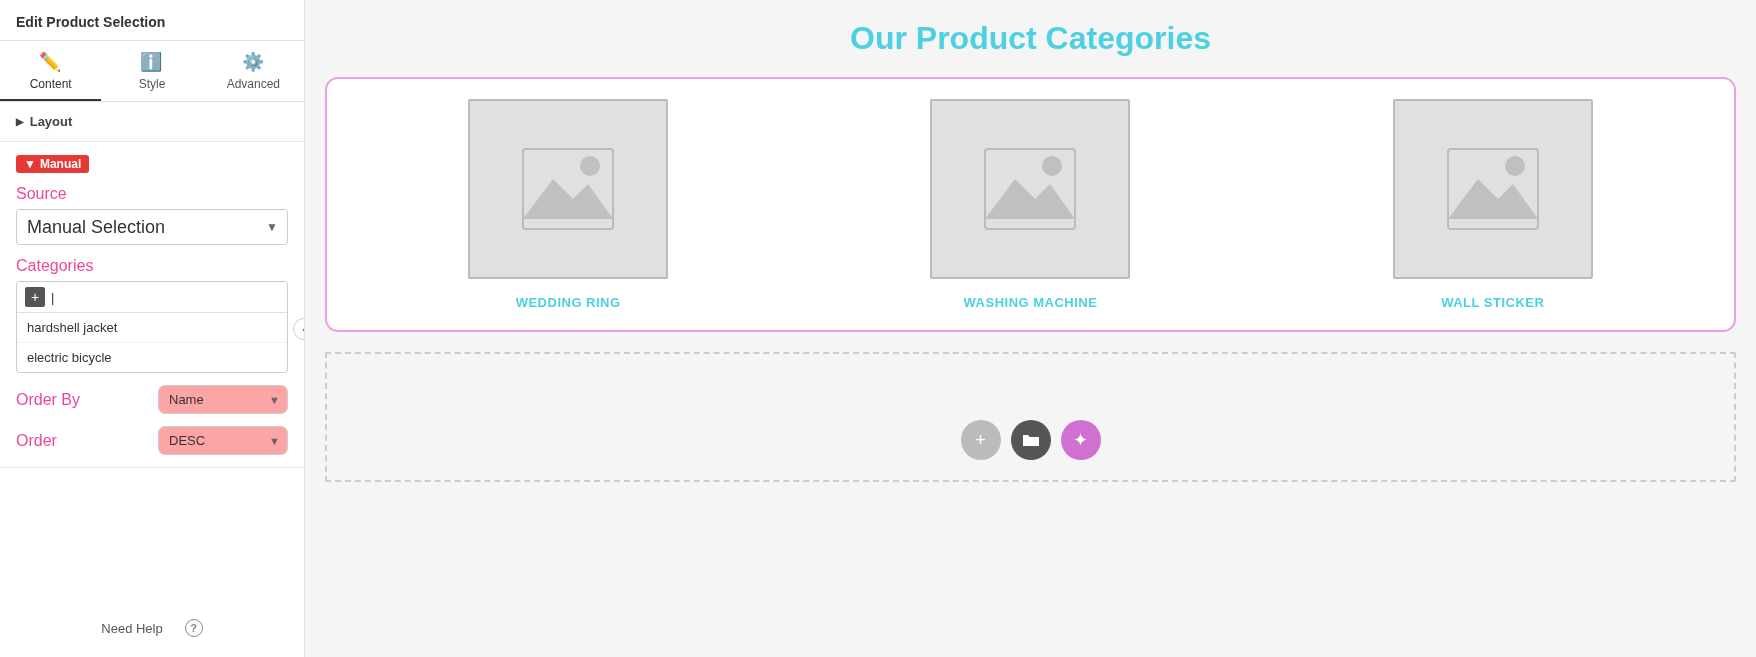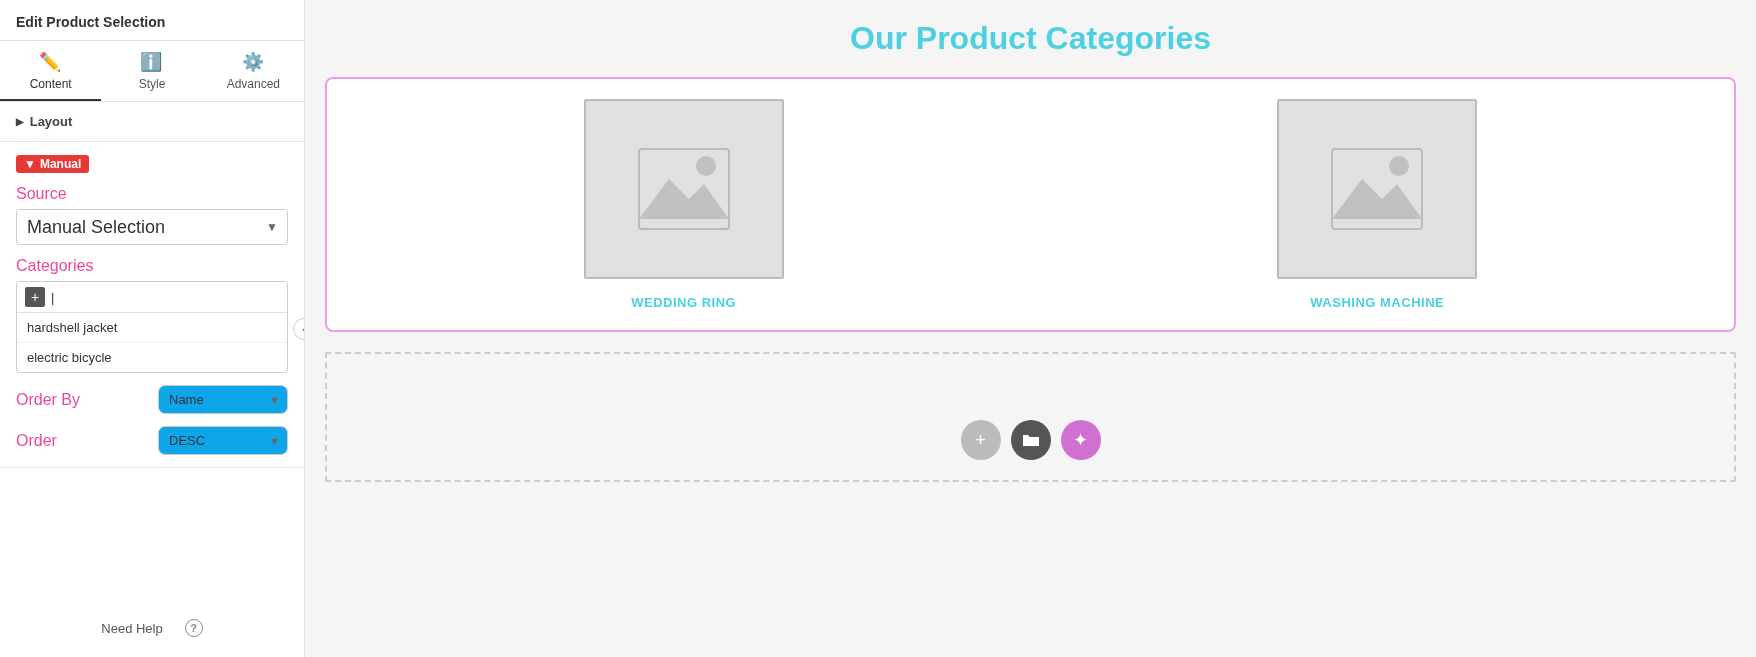--- a/index.html
+++ b/index.html
@@ -183,21 +183,21 @@
     }
 
     .small-select-wrapper select {
       width: 100%;
       padding: 6px 40px 6px 10px;
       border: 1px solid #ccc;
       border-radius: 7px;
       font-size: 13px;
       color: #333;
       appearance: none;
-      background: #0ea5e9;
+      background: #fca5a5;
       cursor: pointer;
     }
 
     .small-select-wrapper .chevron {
       position: absolute;
       right: 8px;
       top: 50%;
       transform: translateY(-50%);
       pointer-events: none;
       color: #666;
@@ -244,21 +244,21 @@
       font-size: 32px;
       font-weight: bold;
       color: #4dd0e1;
       text-align: center;
       margin-bottom: 20px;
     }
 
     .product-container {
       border: 2px solid #e8a0e8;
       background: #fff;
-      border-radius: 8px;
+      border-radius: 13px;
       padding: 20px;
       display: flex;
       gap: 20px;
       justify-content: space-around;
       margin-bottom: 20px;
     }
 
     .product-card {
       display: flex;
       flex-direction: column;
@@ -465,20 +465,30 @@
       <div class="product-image-placeholder">
         <svg viewBox="0 0 100 90" fill="none" xmlns="http://www.w3.org/2000/svg">
           <rect x="5" y="5" width="90" height="80" rx="3" fill="#e0e0e0" stroke="#bbb" stroke-width="2"></rect>
           <circle cx="72" cy="22" r="10" fill="#c0c0c0"></circle>
           <polygon points="5,75 35,35 55,55 70,40 95,75" fill="#c0c0c0"></polygon>
         </svg>
       </div>
       <span class="product-name">WASHING MACHINE</span>
     </div>
 
+    <div class="product-card">
+      <div class="product-image-placeholder">
+        <svg viewBox="0 0 100 90" fill="none" xmlns="http://www.w3.org/2000/svg">
+          <rect x="5" y="5" width="90" height="80" rx="3" fill="#e0e0e0" stroke="#bbb" stroke-width="2"></rect>
+          <circle cx="72" cy="22" r="10" fill="#c0c0c0"></circle>
+          <polygon points="5,75 35,35 55,55 70,40 95,75" fill="#c0c0c0"></polygon>
+        </svg>
+      </div>
+      <span class="product-name">WALL STICKER</span>
+    </div>
 
   </div>
 
   <div class="dashed-box">
     <div class="bottom-actions">
       <button class="action-btn gray">+</button>
       <button class="action-btn dark">
         <svg width="18" height="14" viewBox="0 0 18 14" fill="none">
           <path d="M1 2h5l2 2h9v9H1V2z" fill="white"></path>
         </svg>

